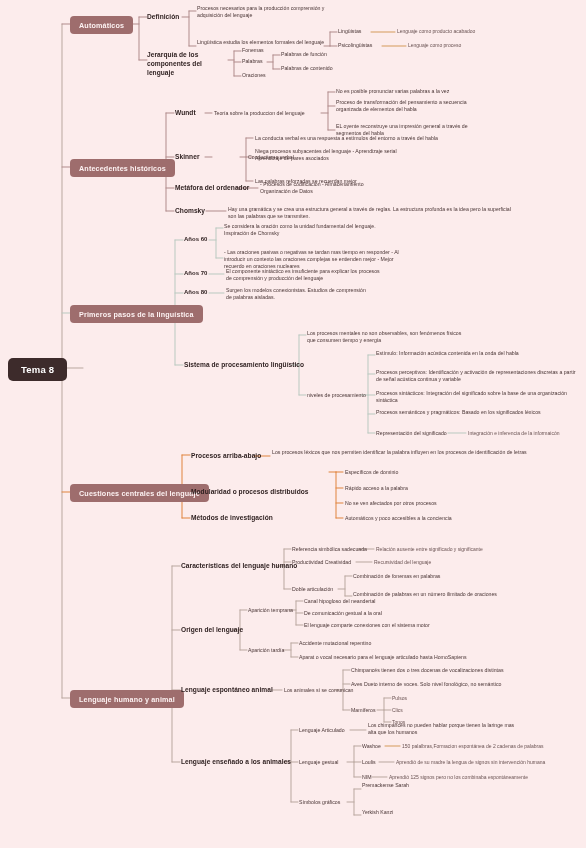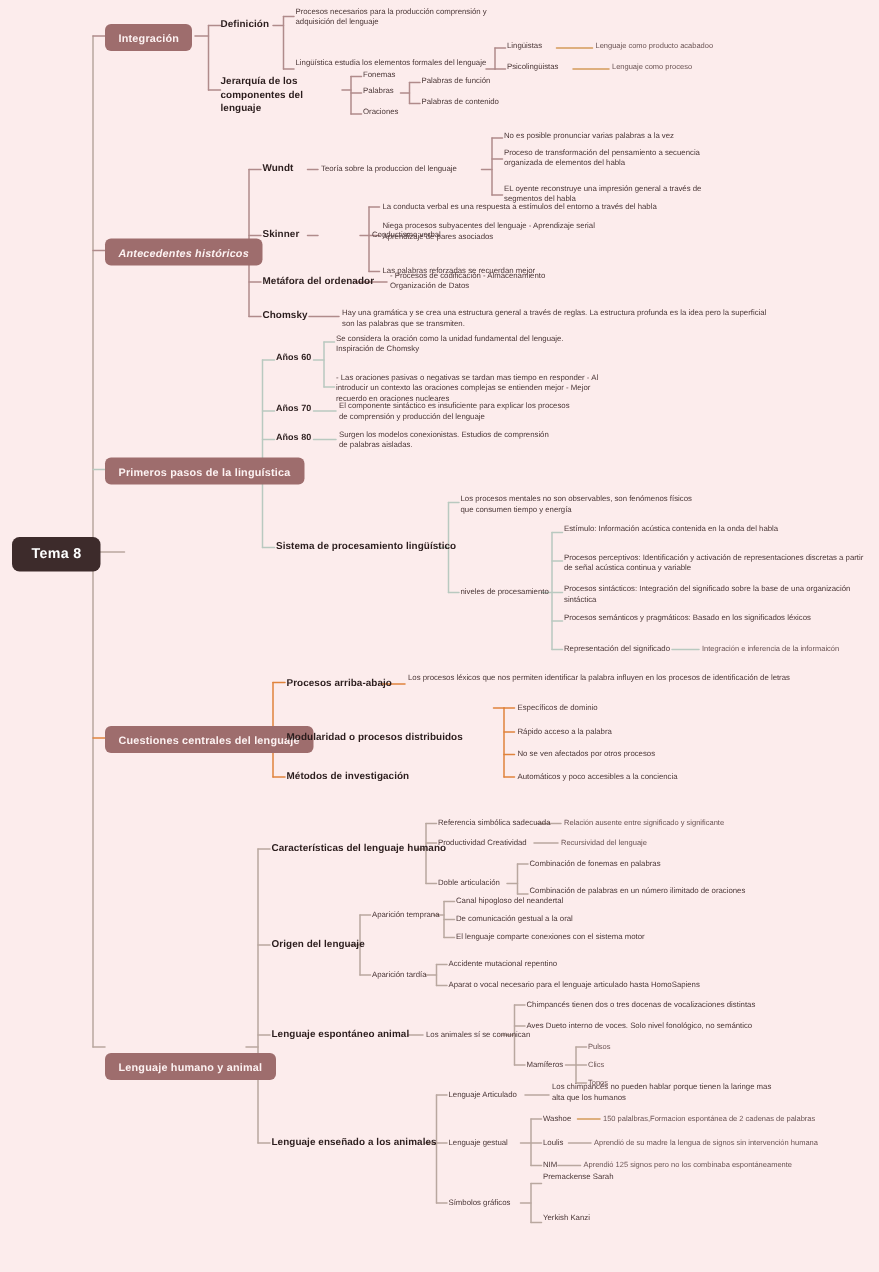--- a/index.html
+++ b/index.html
@@ -245,25 +245,25 @@
       <path d="M372,777 L387,777" stroke="#b9a79f"></path>
       <path d="M347,802 L354,802" stroke="#b9a79f"></path>
       <path d="M354,789 L354,815" stroke="#b9a79f"></path>
       <path d="M354,789 L361,789" stroke="#b9a79f"></path>
       <path d="M354,815 L361,815" stroke="#b9a79f"></path>
     </g>
   </svg>
 
   <div class="node root-node" style="left:8px; top:358px;">Tema 8</div>
 
-  <div class="node branch-node" style="left:70px; top:16px;">Integración</div>
-  <div class="node branch-node" style="left:70px; top:159px;font-style:italic;">Antecedentes históricos</div>
+  <div class="node branch-node" style="left:70px; top:16px;">Automáticos</div>
+  <div class="node branch-node" style="left:70px; top:159px;">Antecedentes históricos</div>
   <div class="node branch-node" style="left:70px; top:484px;">Cuestiones centrales del lenguaje</div>
   <div class="node branch-node" style="left:70px; top:305px;">Primeros pasos de la linguística</div>
-  <div class="node branch-node" style="left:70px; top:690px;margin-top:12px;">Lenguaje humano y animal</div>
+  <div class="node branch-node" style="left:70px; top:690px;">Lenguaje humano y animal</div>
 
   <div class="node l2" style="left:147px; top:13px;">Definición</div>
   <div class="node l2 multi" style="left:147px; top:51px; width:80px;">Jerarquía de los componentes del lenguaje</div>
 
   <div class="node l4 multi" style="left:197px; top:5px; width:145px;">Procesos necesarios para la producción comprensión y adquisición del lenguaje</div>
   <div class="node l4 multi" style="left:197px; top:39px; width:130px;">Lingüística estudia los elementos formales del lenguaje</div>
 
   <div class="node l4" style="left:338px; top:28px;">Lingüistas</div>
   <div class="node l5" style="left:397px; top:28px;">Lenguaje como producto acabadoo</div>
   <div class="node l4" style="left:338px; top:42px;">Psicolingüistas</div>

